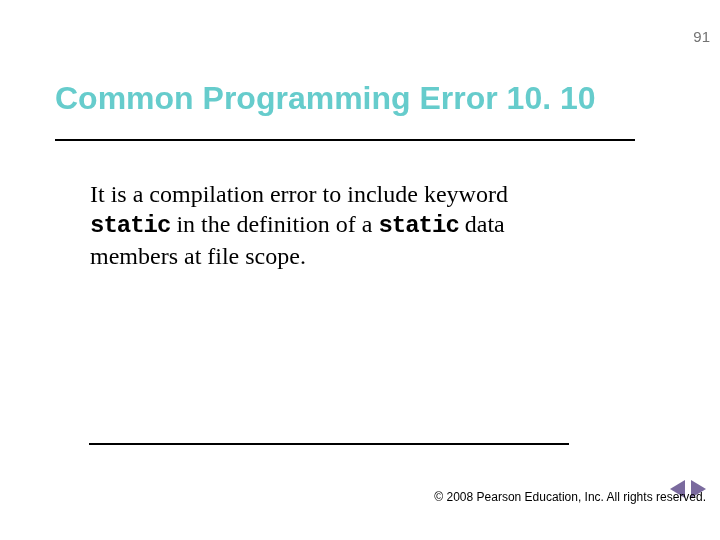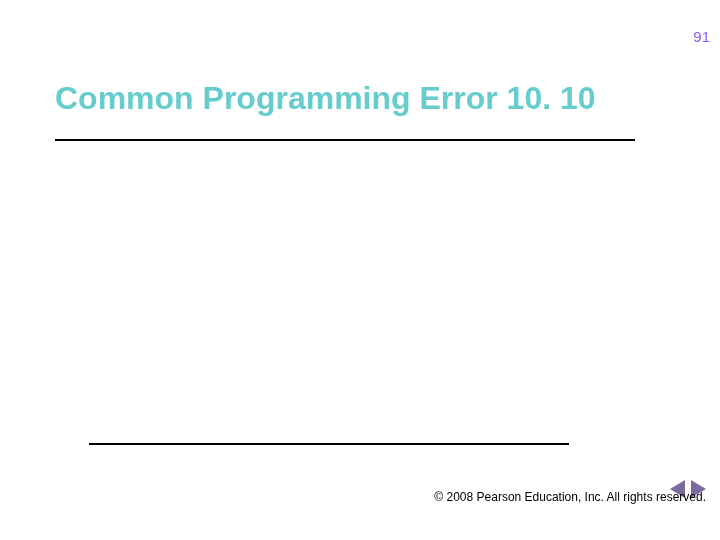--- a/index.html
+++ b/index.html
@@ -14,21 +14,21 @@
       font-family: Georgia, 'Times New Roman', serif;
       position: relative;
       overflow: hidden;
     }
     .page-number {
       position: absolute;
       top: 28px;
       right: 10px;
       font-family: Arial, Helvetica, sans-serif;
       font-size: 15px;
-      color: #8b5cf6;
+      color: #737373;
       margin-left: 12px;
     }
     .slide-content {
       padding: 80px 55px 0 55px;
     }
     .slide-title {
       font-family: Arial, Helvetica, sans-serif;
       font-size: 32px;
       font-weight: bold;
       color: #66cccc;
@@ -93,20 +93,23 @@
   </style>
 </head>
 <body>
 
 <div class="page-number">91</div>
 
 <div class="slide-content">
   <h1 class="slide-title">Common Programming Error 10. 10</h1>
   <hr class="title-rule">
 
+  <p class="body-text">
+    <span>It is a compilation error to include keyword </span><span class="static-kw">static</span><span> in the definition of a </span><span class="static-kw">static</span><span> data members at file scope.</span>
+  </p>
 </div>
 
 <hr class="bottom-rule">
 
 <div class="nav-controls">
   <div class="nav-arrow nav-prev"></div>
   <div class="nav-arrow nav-next"></div>
 </div>
 
 <div class="copyright">© 2008 Pearson Education, Inc.  All rights reserved.</div>

